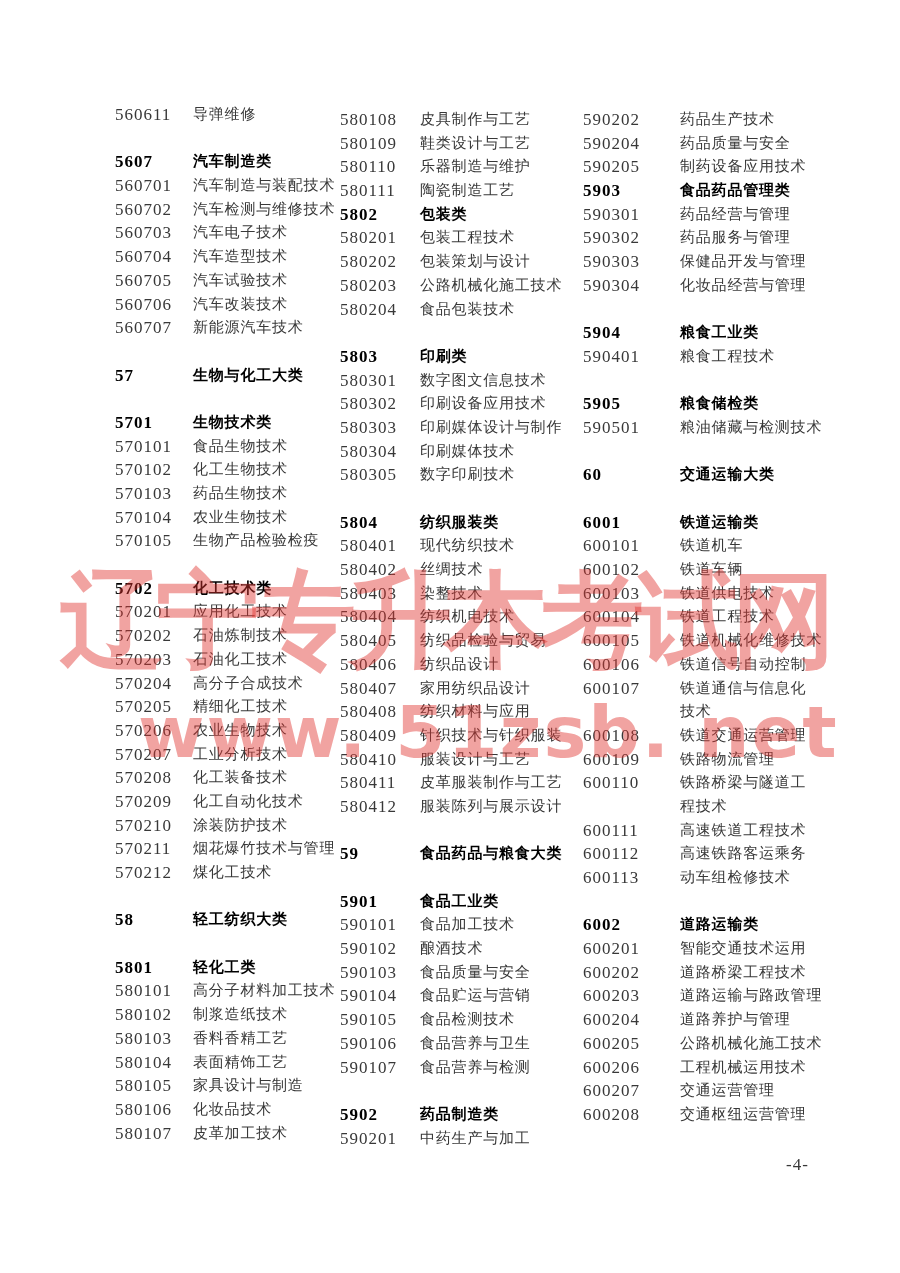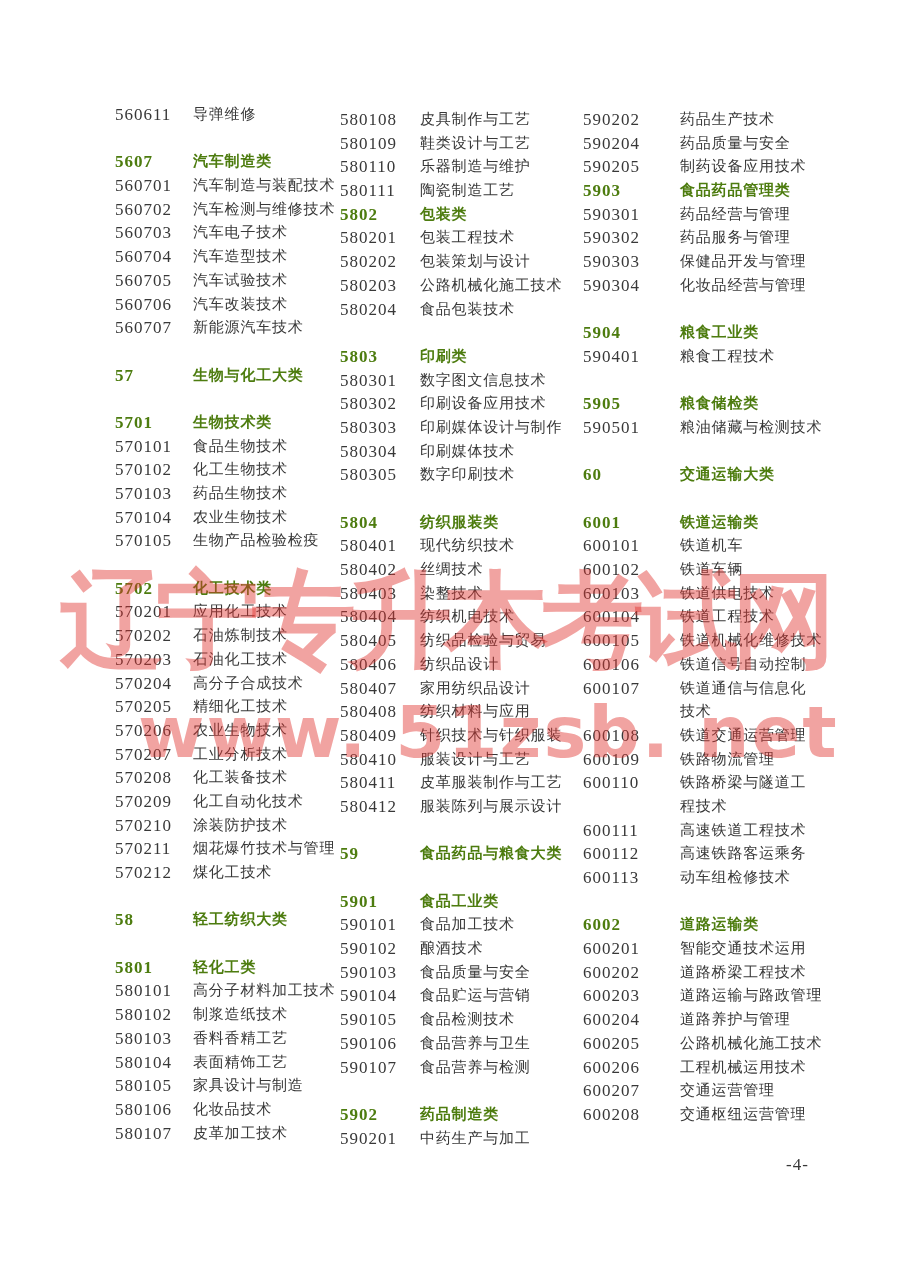--- a/index.html
+++ b/index.html
@@ -20,21 +20,21 @@
     position:absolute;left:0;top:0;
     font-size:17px;letter-spacing:1px;
   }
   .row .name{
     position:absolute;top:0;
     font-size:15px;letter-spacing:0.8px;
   }
   .col-1 .name{left:78px;}
   .col-2 .name{left:80px;}
   .col-3 .name{left:97px;}
-  .row.cat{font-weight:bold;color:#4d7c0f;}
+  .row.cat{font-weight:bold;color:#000000;}
   .row.blank{height:23.7px;}
   .watermark{
     position:absolute;
     pointer-events:none;
     font-family:"DejaVu Sans","Liberation Sans",sans-serif;
     font-weight:bold;
     color:rgba(224,52,46,0.45);
     white-space:nowrap;
     z-index:5;
   }

